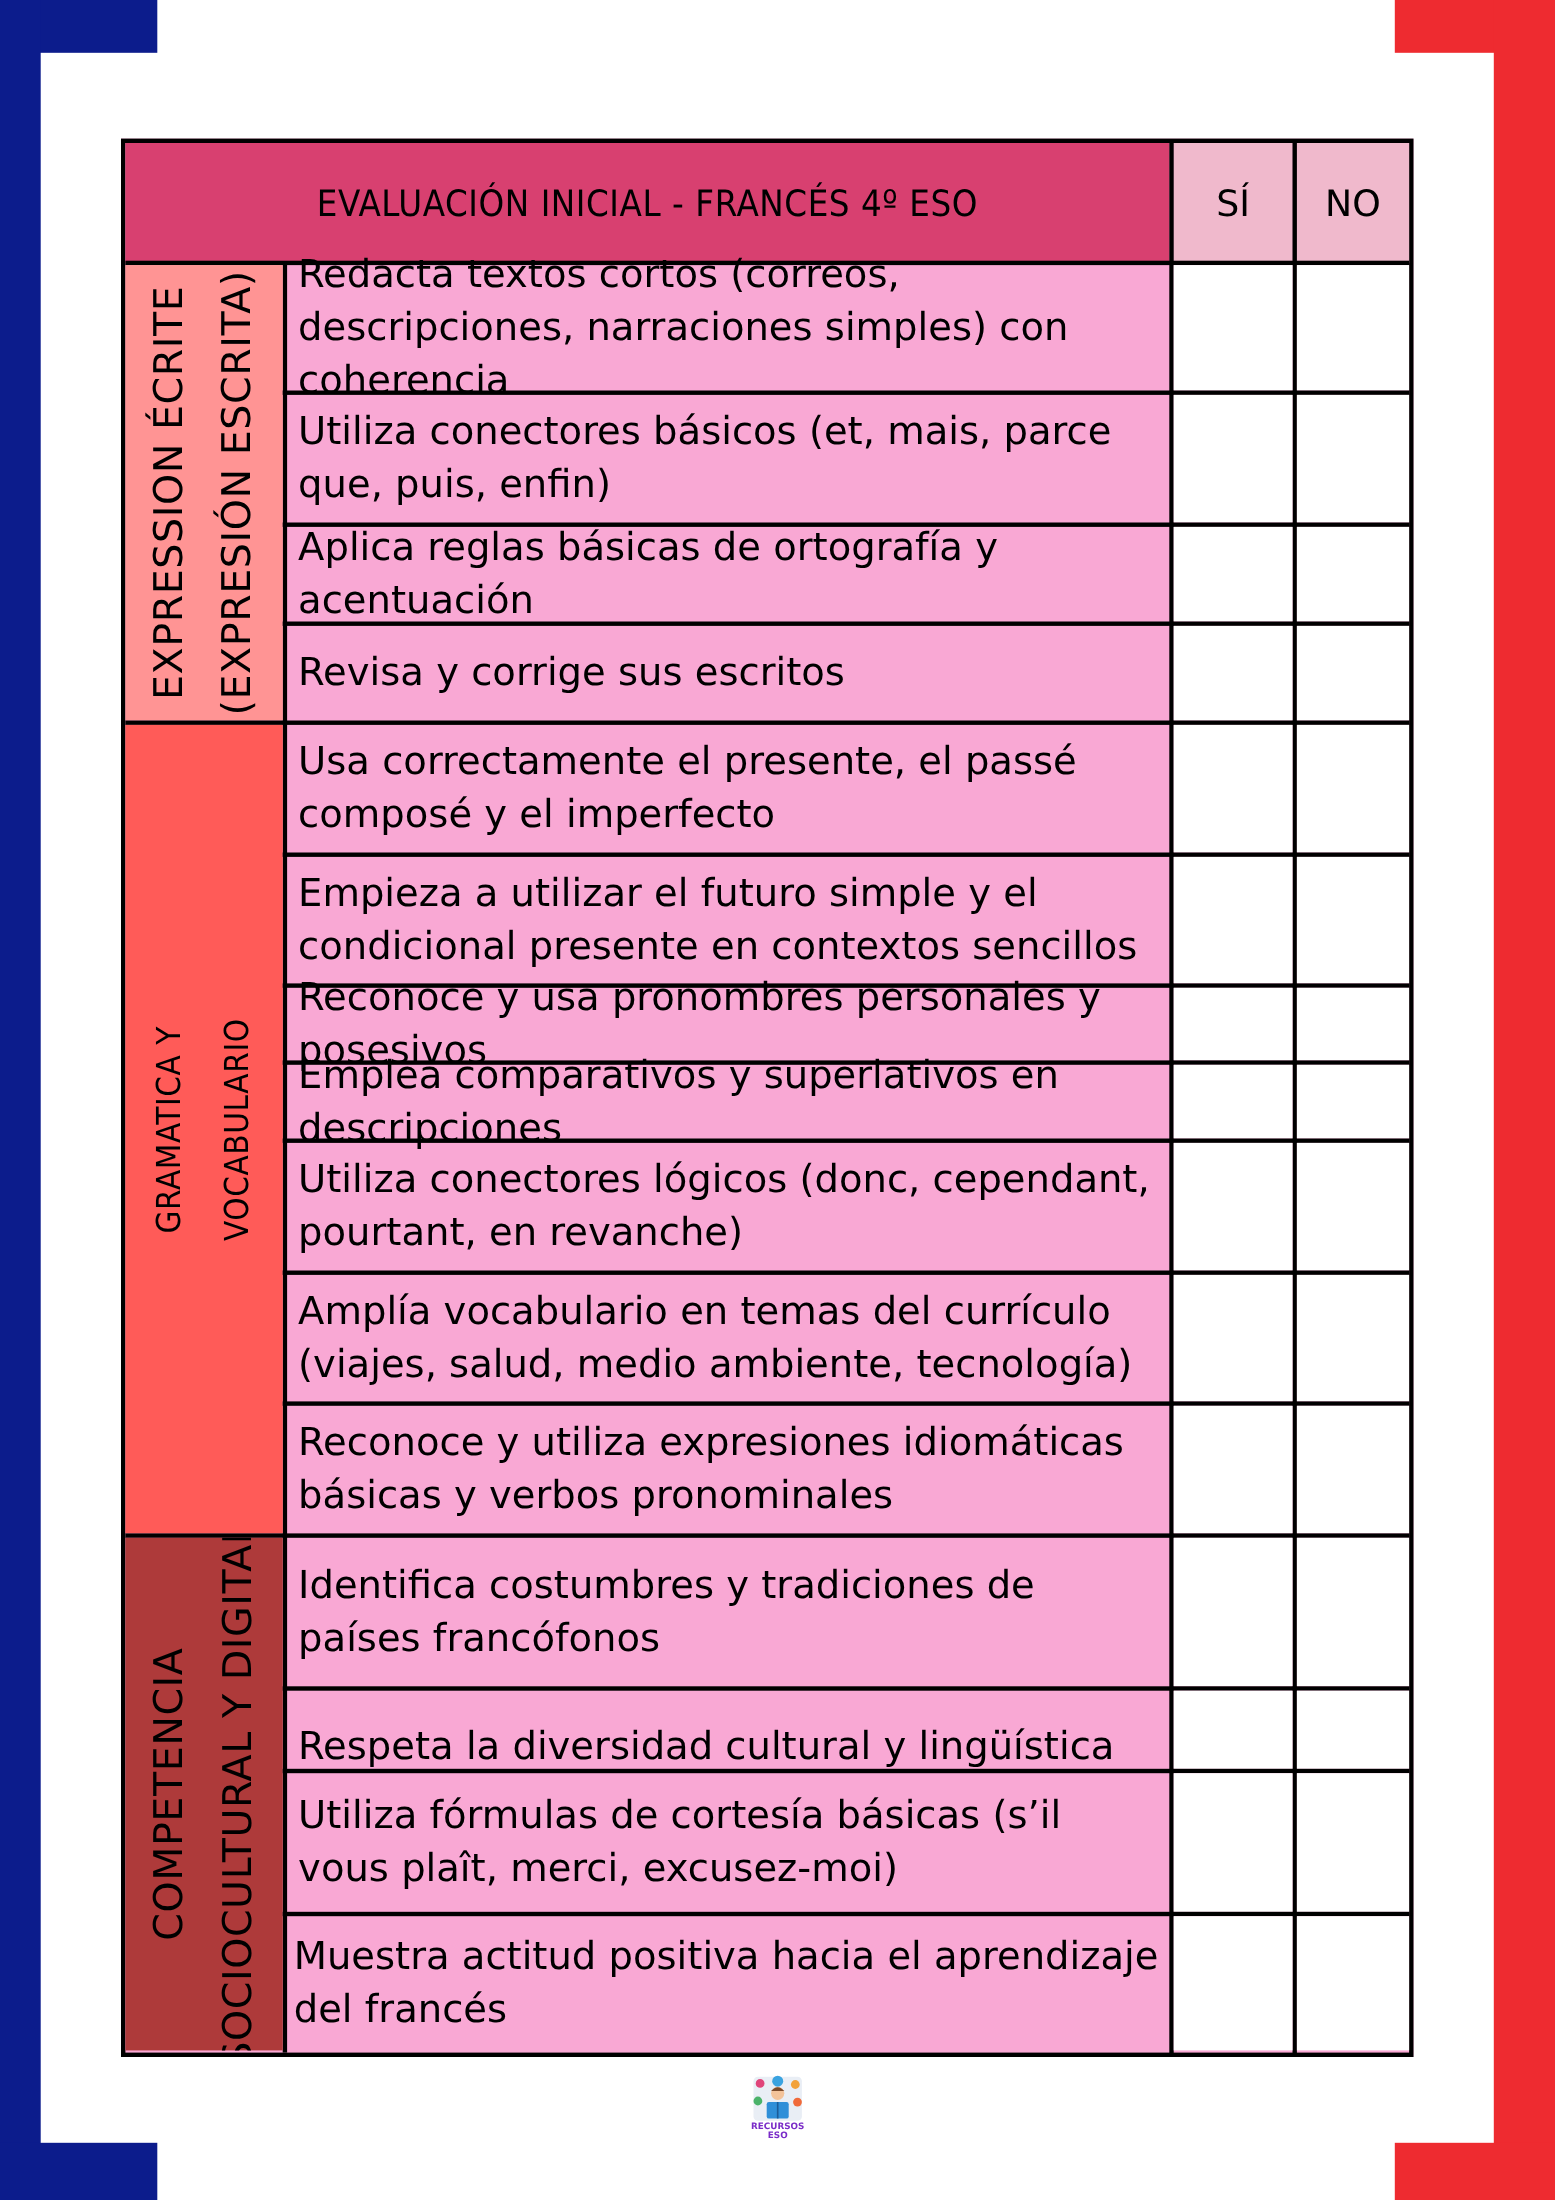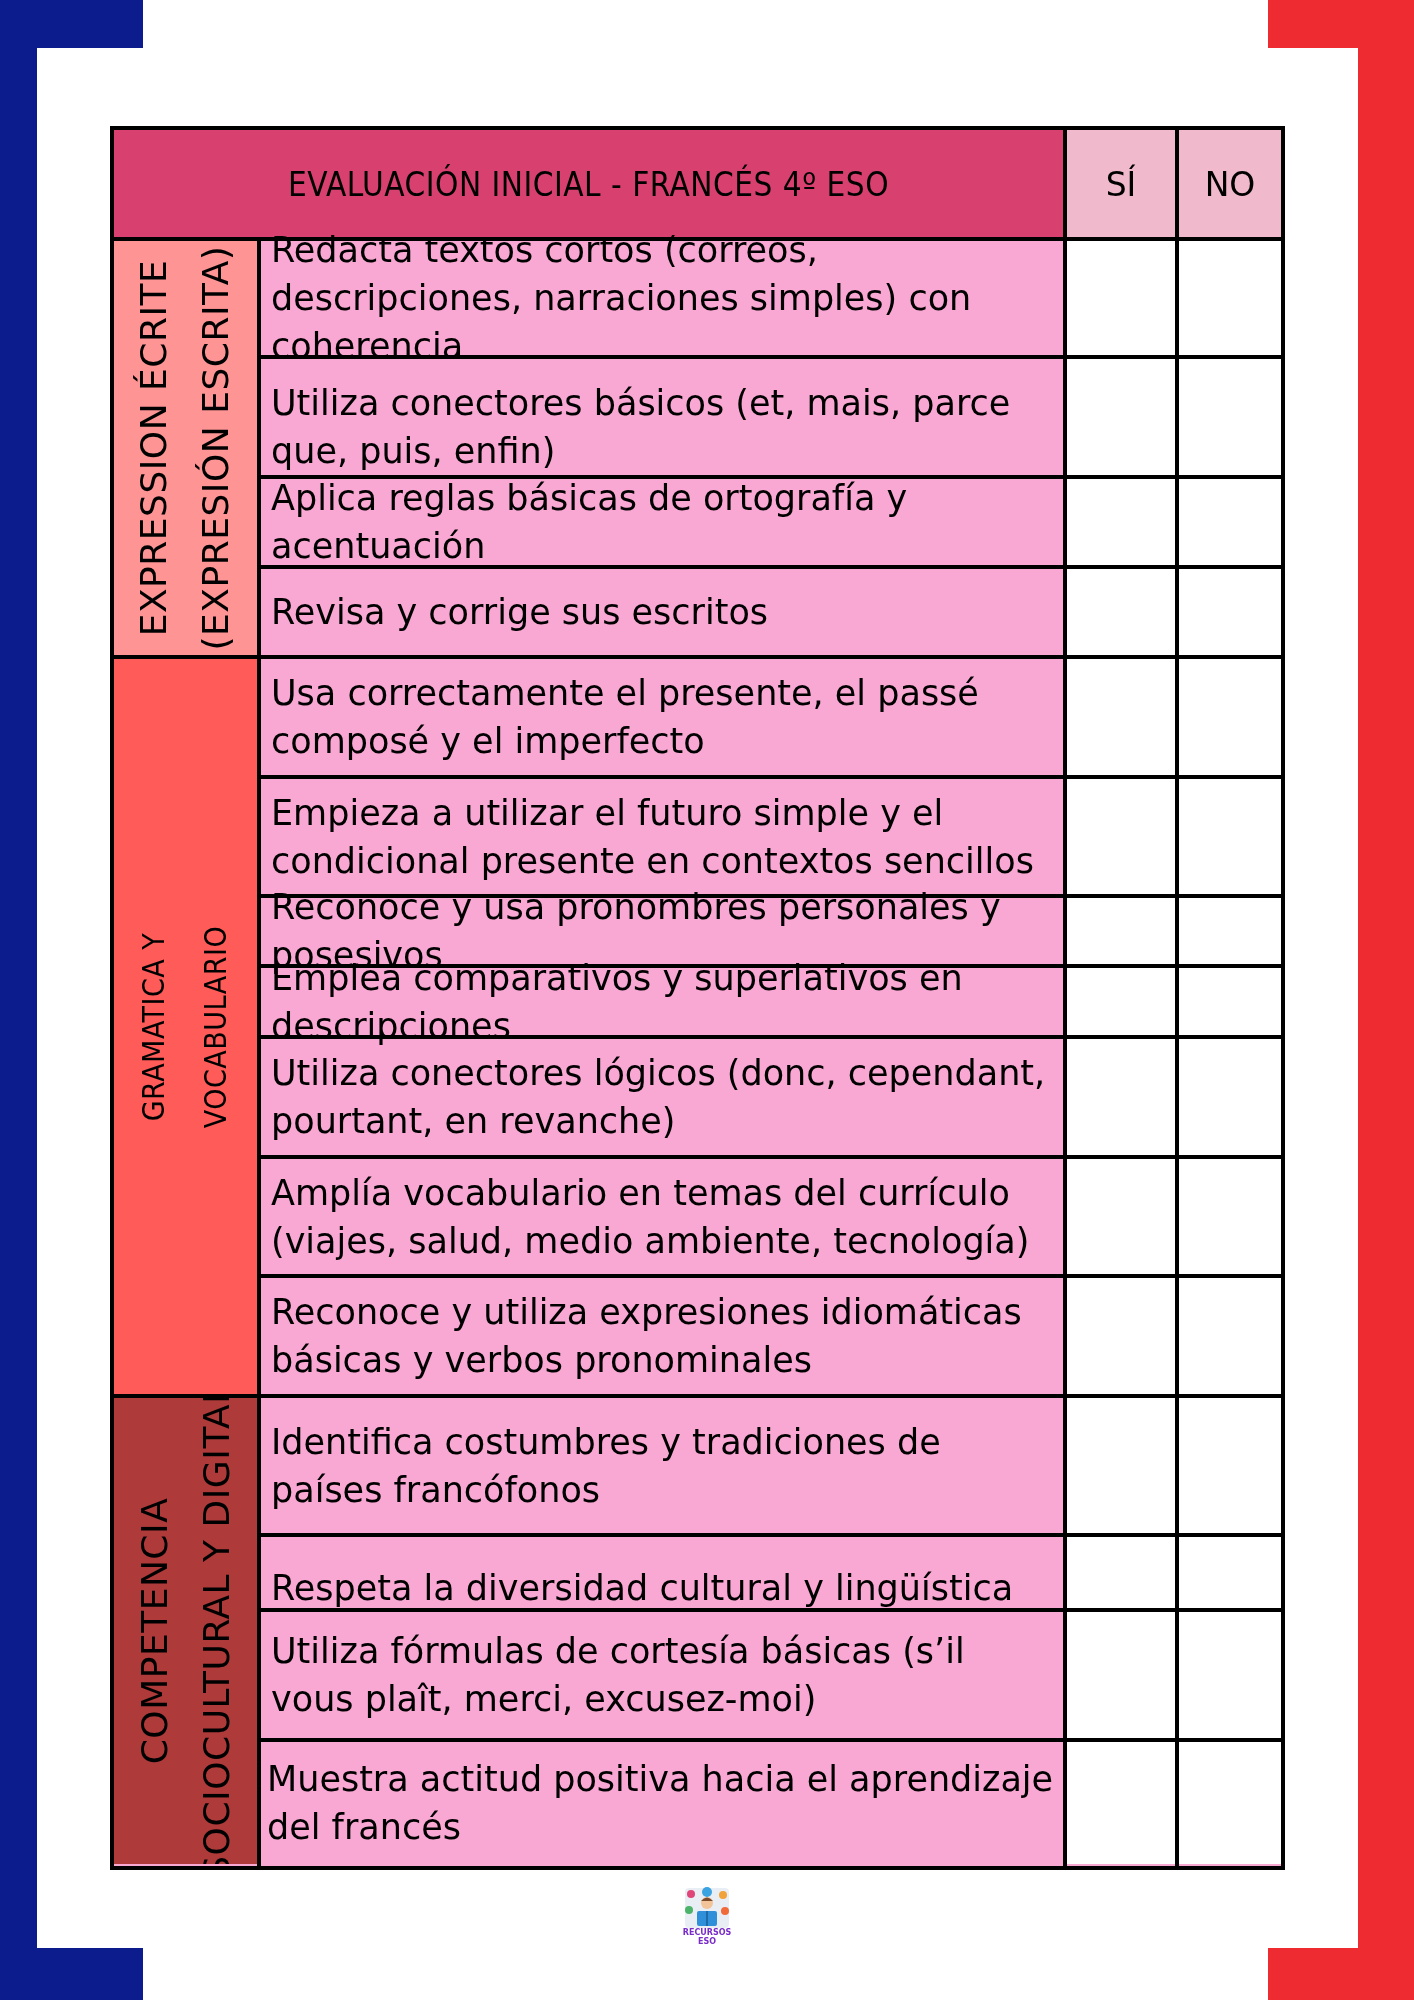--- a/index.html
+++ b/index.html
@@ -83,21 +83,21 @@
           <span>EXPRESSION ÉCRITE</span>
           <span>(EXPRESIÓN ESCRITA)</span>
         </div>
       </div>
       <div class="cell stmt" style="left: 147px; top: 111px; width: 802px; height: 114px;">
         <span>Redacta textos cortos (correos, descripciones, narraciones simples) con coherencia</span>
       </div>
       <div class="cell check" style="left: 953px; top: 111px; width: 108px; height: 114px;"></div>
       <div class="cell check" style="left: 1065px; top: 111px; width: 102px; height: 114px;"></div>
       <div class="hline" style="left: 143px; top: 225px; width: 1024px;"></div>
-      <div class="cell stmt" style="left: 147px; top: 229px; width: 802px; height: 116px; align-items: flex-end;">
+      <div class="cell stmt" style="left: 147px; top: 229px; width: 802px; height: 116px;">
         <span>Utiliza conectores básicos (et, mais, parce que, puis, enfin)</span>
       </div>
       <div class="cell check" style="left: 953px; top: 229px; width: 108px; height: 116px;"></div>
       <div class="cell check" style="left: 1065px; top: 229px; width: 102px; height: 116px;"></div>
       <div class="hline" style="left: 143px; top: 345px; width: 1024px;"></div>
       <div class="cell stmt" style="left: 147px; top: 349px; width: 802px; height: 86px;">
         <span>Aplica reglas básicas de ortografía y acentuación</span>
       </div>
       <div class="cell check" style="left: 953px; top: 349px; width: 108px; height: 86px;"></div>
       <div class="cell check" style="left: 1065px; top: 349px; width: 102px; height: 86px;"></div>

